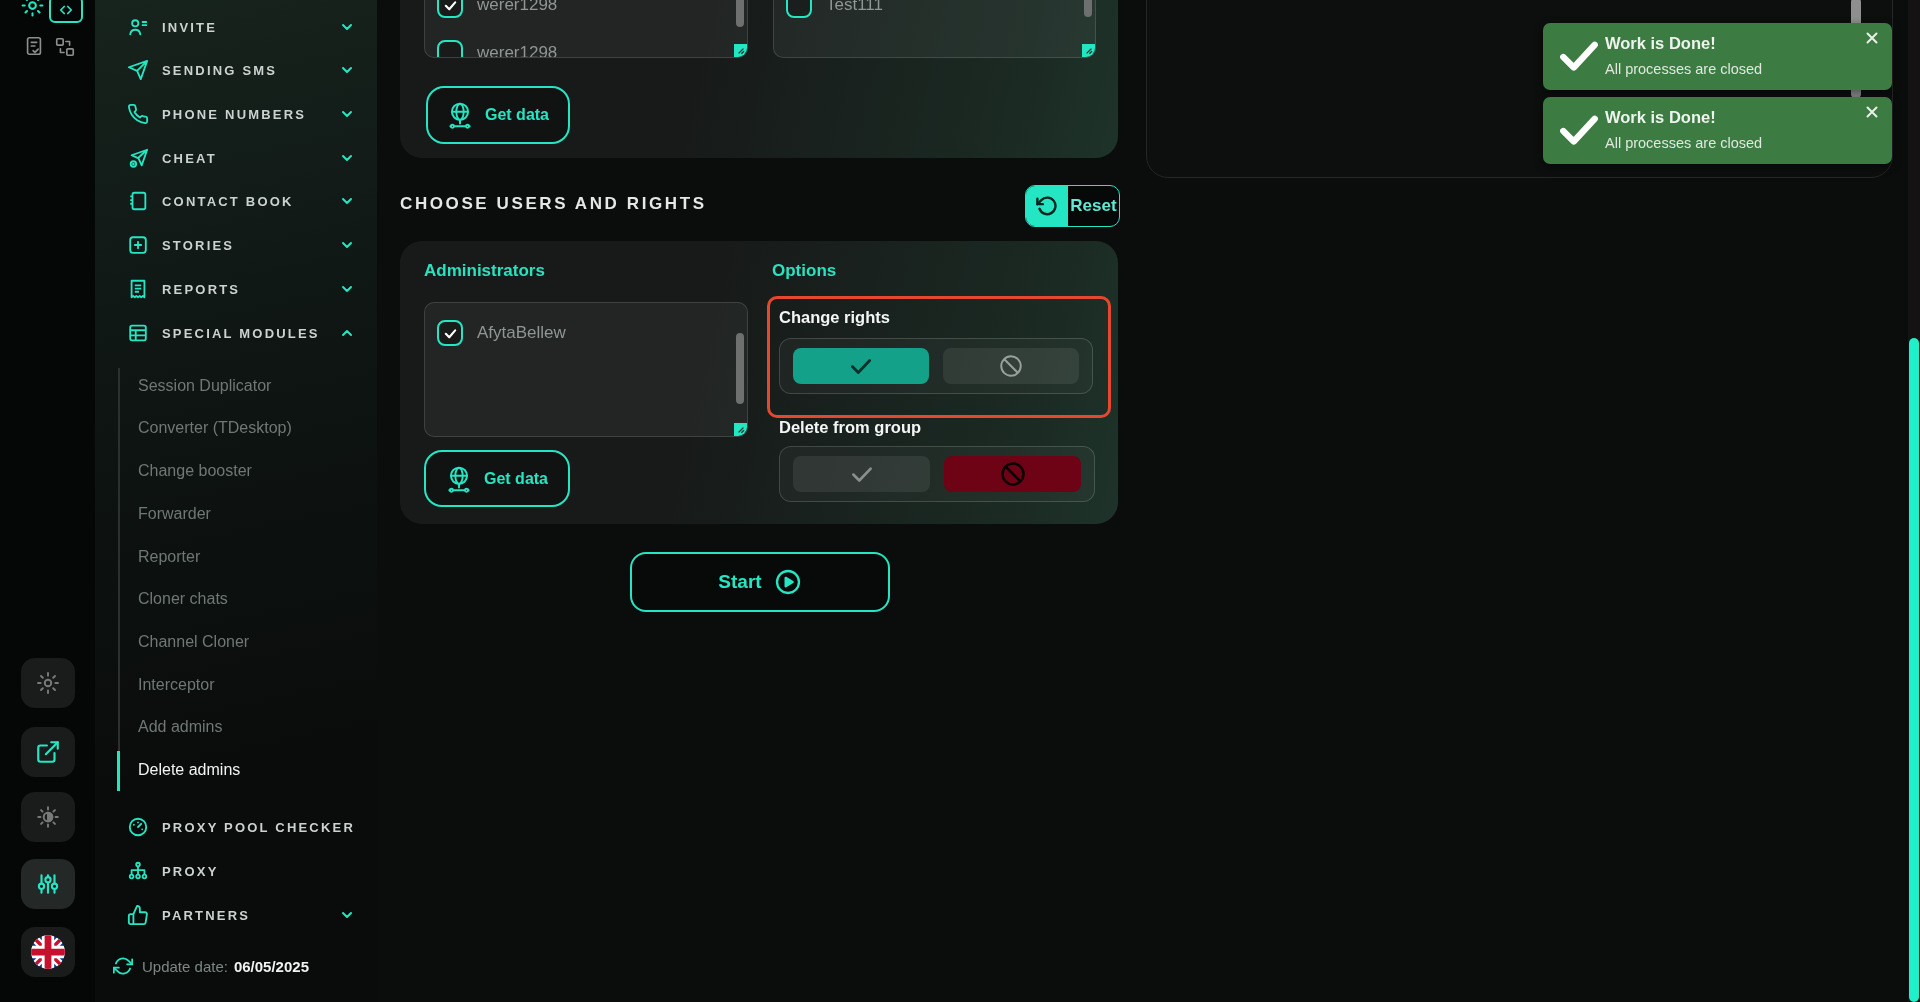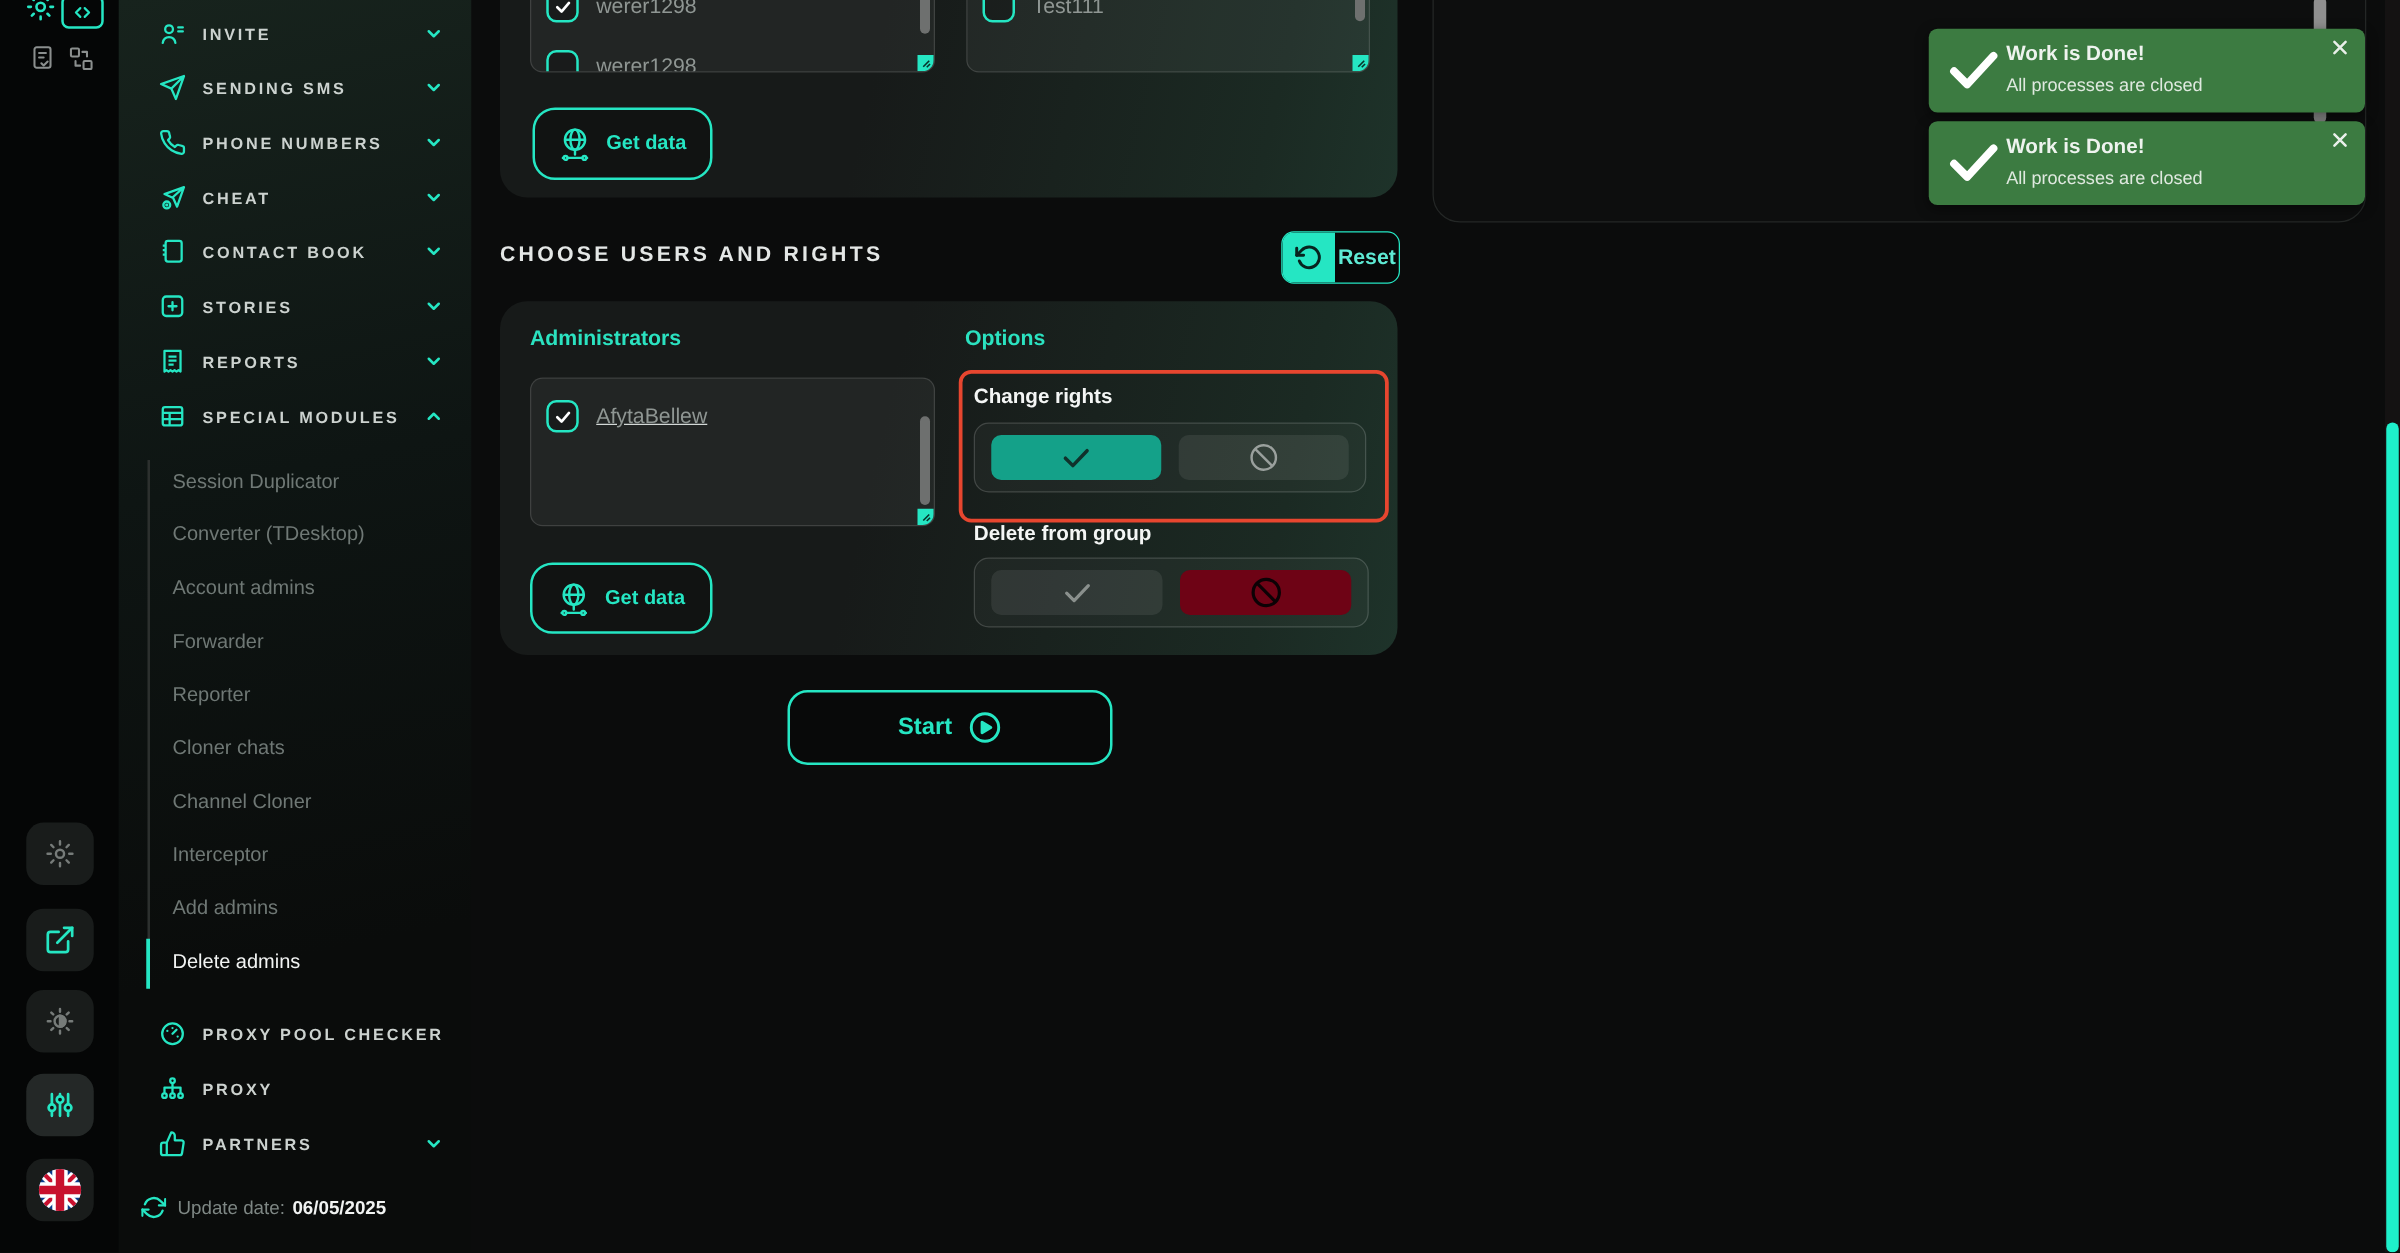--- a/index.html
+++ b/index.html
@@ -257,21 +257,21 @@
           <svg width="16" height="16" viewBox="0 0 24 24" fill="none" stroke="#25e6c3" stroke-width="3" stroke-linecap="round" stroke-linejoin="round">
             <polyline points="6 15 12 9 18 15"></polyline>
           </svg>
         </span>
     </div>
 
     <div class="subline"></div>
     <div class="subline-active"></div>
     <div class="sub-item" style="top:365px;">Session Duplicator</div>
     <div class="sub-item" style="top:407px;">Converter (TDesktop)</div>
-    <div class="sub-item" style="top:450px;">Account admins</div>
+    <div class="sub-item" style="top:450px;">Change booster</div>
     <div class="sub-item" style="top:493px;">Forwarder</div>
     <div class="sub-item" style="top:578px;">Cloner chats</div>
     <div class="sub-item" style="top:536px;">Reporter</div>
     <div class="sub-item" style="top:621px;">Channel Cloner</div>
     <div class="sub-item" style="top:664px;">Interceptor</div>
     <div class="sub-item" style="top:706px;">Add admins</div>
     <div class="sub-item active" style="top:749px;">Delete admins</div>
 
     <div class="menu-item" style="top:805px;">
       <svg width="22" height="22" viewBox="0 0 24 24" fill="none" stroke="#25e6c3" stroke-width="2" stroke-linecap="round">
@@ -378,21 +378,21 @@
           <path d="M3.8 15a9 9 0 1 0 2-9.4L1.5 10"></path>
         </svg>
     </span>
     <span class="reset-lab">Reset</span>
   </div>
 
   <div class="card" style="left:400px;top:241px;width:718px;height:283px;">
     <div class="col-title" style="left:24px;top:20px;">Administrators</div>
     <div class="col-title" style="left:372px;top:20px;">Options</div>
 
-    <div class="listbox" style="left:24px;top:61px;width:324px;height:119px;text-decoration:underline;">
+    <div class="listbox" style="left:24px;top:61px;width:324px;height:135px;">
       <div class="lrow" style="margin-top:8px;">
         <span class="cbox">
             <svg width="15" height="15" viewBox="0 0 24 24" fill="none" stroke="#ffffff" stroke-width="3.4" stroke-linecap="round" stroke-linejoin="round">
               <polyline points="4.5 12.5 10 18 19.5 7"></polyline>
             </svg>
           </span>
         <span class="rlabel">AfytaBellew</span>
       </div>
       <div class="thumb" style="right:3px;top:30px;width:8px;height:71px;"></div>
       <div class="rhandle" style="right:0;bottom:0;">

